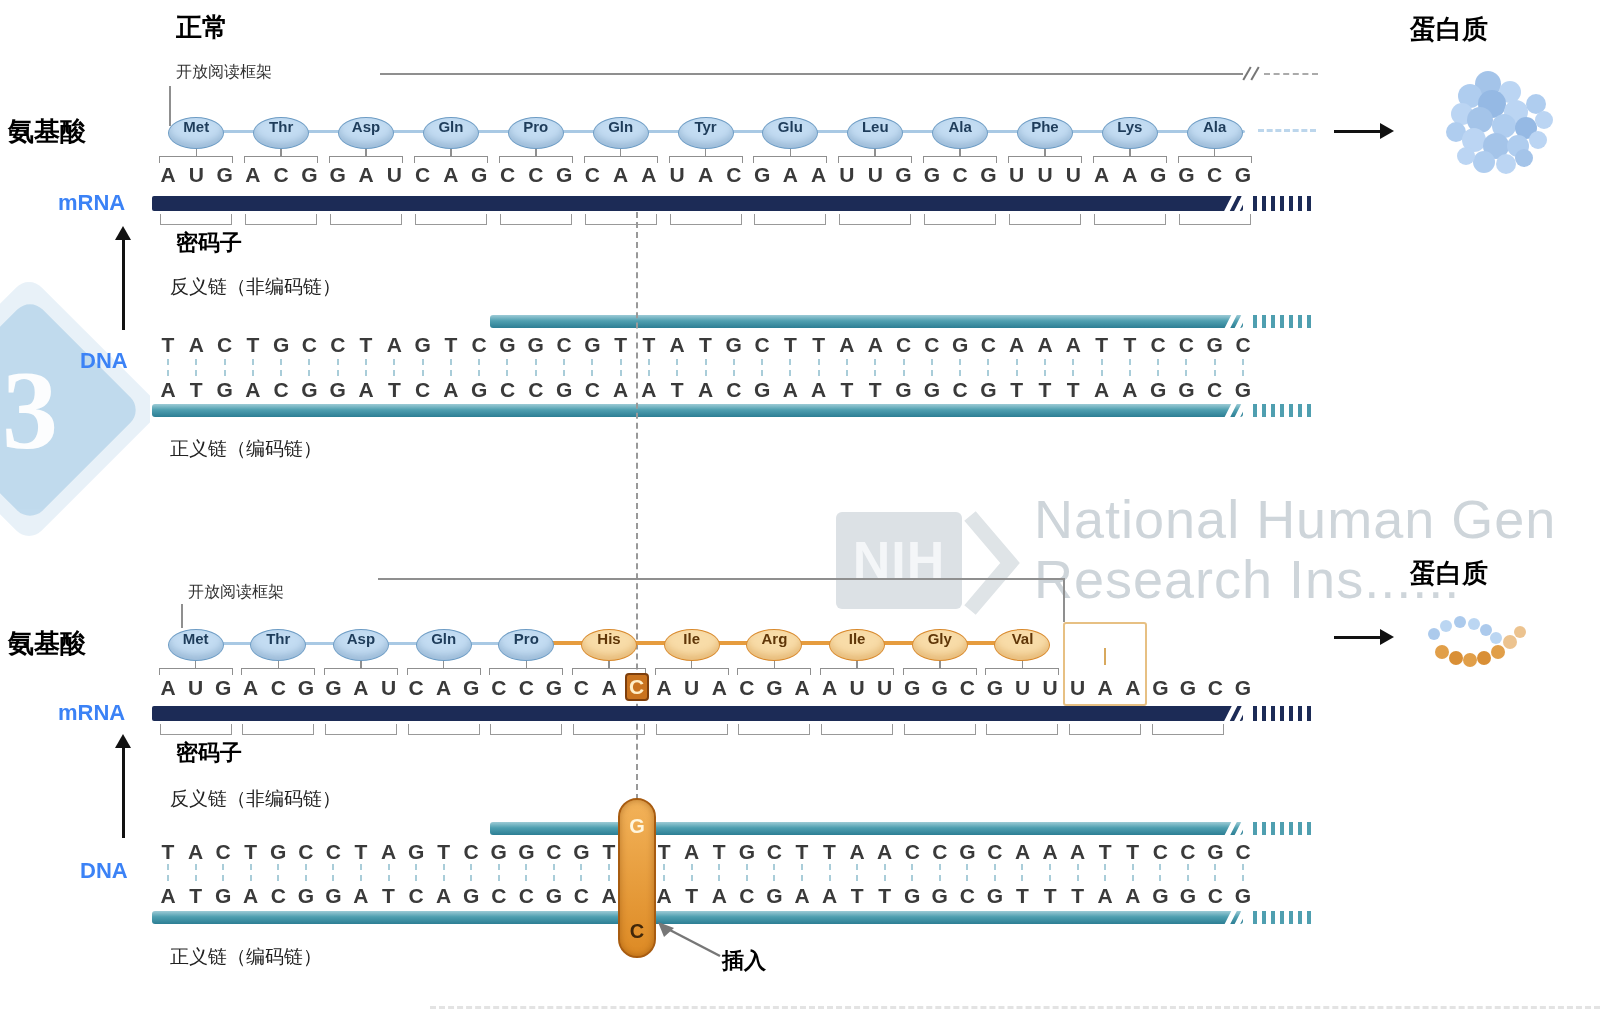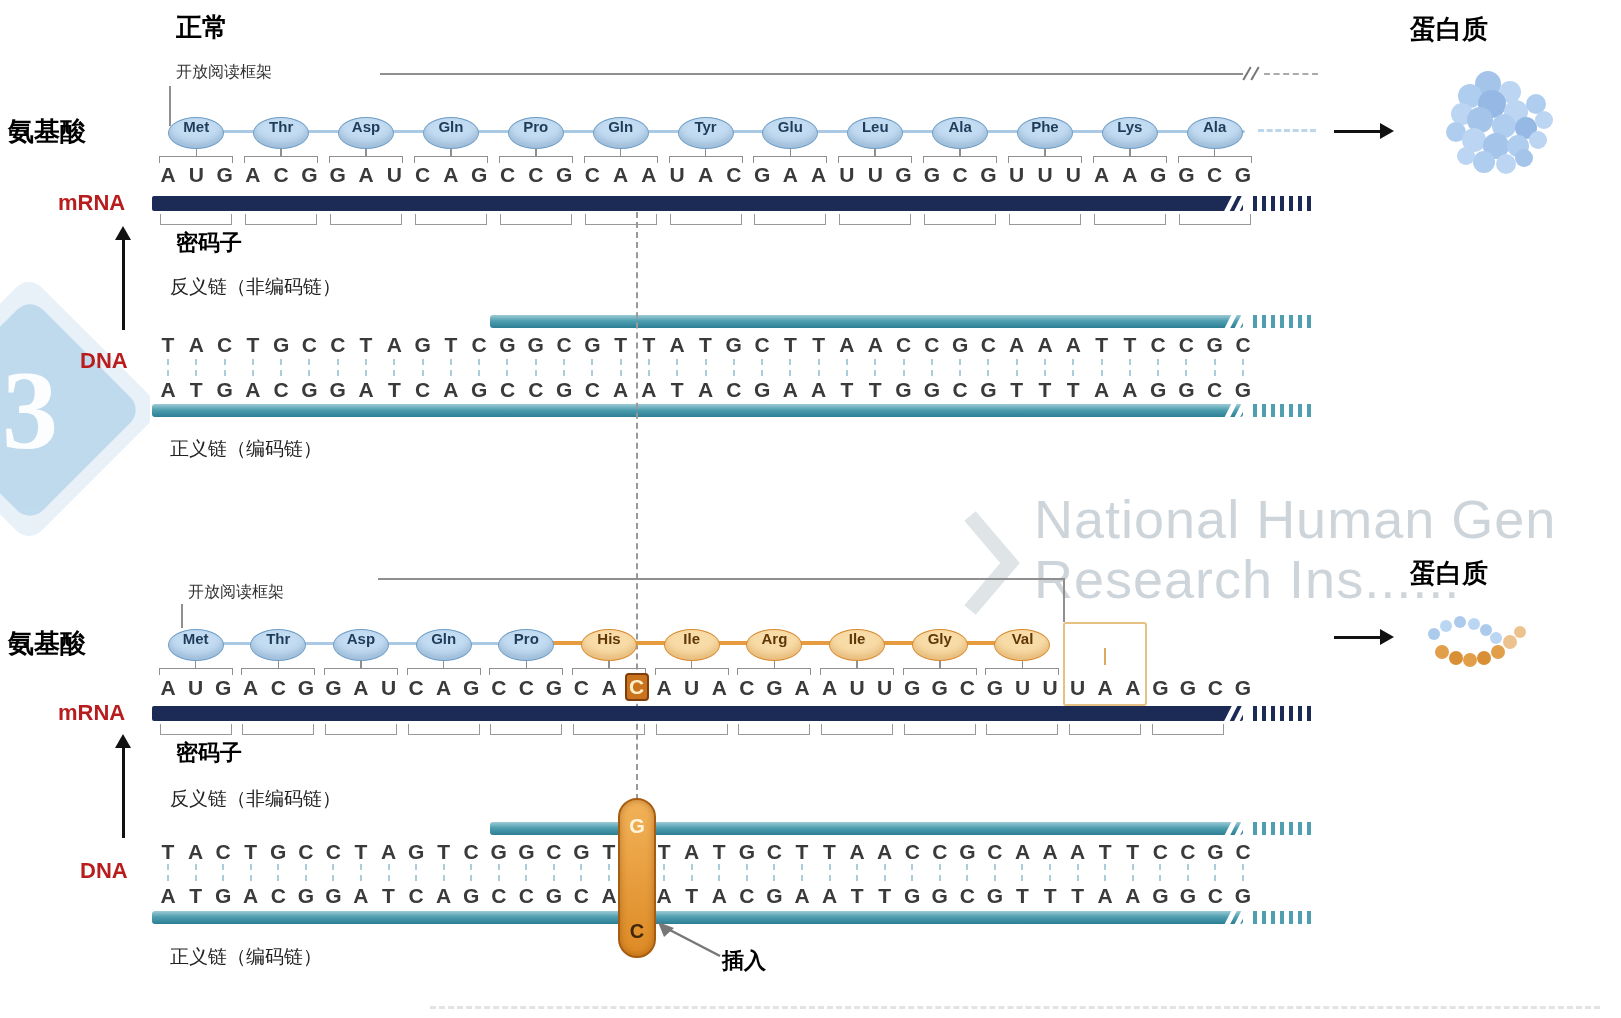--- a/index.html
+++ b/index.html
@@ -4,21 +4,21 @@
 <style>
   *{box-sizing:border-box;margin:0;padding:0}
   body{background:#fff;font-family:"Liberation Sans",sans-serif}
   #stage{position:relative;width:1621px;height:1018px;background:#fff;overflow:hidden}
   .ab{position:absolute}
   
   .t-title{position:absolute;font:bold 26px "Liberation Serif",serif;color:#000;white-space:nowrap}
   .t-title2{position:absolute;font:bold 22px "Liberation Serif",serif;color:#000;white-space:nowrap}
   .t-small{position:absolute;font:16px "Liberation Serif",serif;color:#333;white-space:nowrap}
   .t-mid{position:absolute;font:19px "Liberation Serif",serif;color:#222;white-space:nowrap}
-  .t-side{position:absolute;font:bold 22px "Liberation Sans",sans-serif;color:#b91c1c;white-space:nowrap}
+  .t-side{position:absolute;font:bold 22px "Liberation Sans",sans-serif;color:#3b82f6;white-space:nowrap}
   
   .base{position:absolute;width:24px;text-align:center;font:bold 21px "Liberation Sans",sans-serif;color:#3a3a3a}
   .insert-base{background:#c9731f;border:2px solid #7e3f0c;border-radius:4px;color:#ffefc8;height:28px;line-height:24px;transform:translateY(-3px)}
   
   .oval{position:absolute;width:56px;height:32px;border-radius:50%;text-align:center;line-height:29px;font:bold 15px "Liberation Sans",sans-serif}
   .oval.blue{background:#c3dcf2;border:1.5px solid #6d9cc4;color:#1e3c5a;box-shadow:inset 0 -5px 7px rgba(90,130,170,.35)}
   .oval.orange{background:#f8dca8;border:1.5px solid #d8892c;color:#5f3608;box-shadow:inset 0 -5px 7px rgba(200,130,40,.35)}
   .stem{position:absolute;width:1.5px;background:#8f8f8f}
   .overline{position:absolute;height:7px;border-top:1.5px solid #8f8f8f;border-left:1px solid #8f8f8f;border-right:1px solid #8f8f8f}
   .bracket{position:absolute;height:11px;border:1px solid #999;border-top:none}
@@ -58,20 +58,21 @@
 <body>
 
 <div id="stage">
 
   <div class="diamond" style="left:-66px;top:314px;width:190px;height:190px;background:#dce9f4;opacity:.65"></div>
   <div class="diamond" style="left:-50px;top:330px;width:160px;height:160px;background:#bcd8ec;opacity:.9">
     <div class="d3">3</div>
   </div>
   <div class="whitebox" style="left:150px;top:296px;width:342px;height:192px"></div>
 
+  <div class="nihbox" style="left:836px;top:512px">NIH</div>
   <svg class="ab" style="left:958px;top:508px" width="70" height="110" viewBox="0 0 70 110">
     <polyline points="12,8 52,55 12,102" fill="none" stroke="#dfe4e7" stroke-width="15"></polyline>
   </svg>
   <div class="wm-text" style="left:1034px;top:488px">National Human Gen</div>
   <div class="wm-text" style="left:1034px;top:548px">Research Ins......</div>
   <div class="ab" style="left:430px;top:1006px;width:1170px;border-top:3px dashed #e3e3e3"></div>
 
   <div class="t-title" style="left:176px;top:10px">正常</div>
 
   <div class="t-small" style="left:176px;top:62px">开放阅读框架</div>

